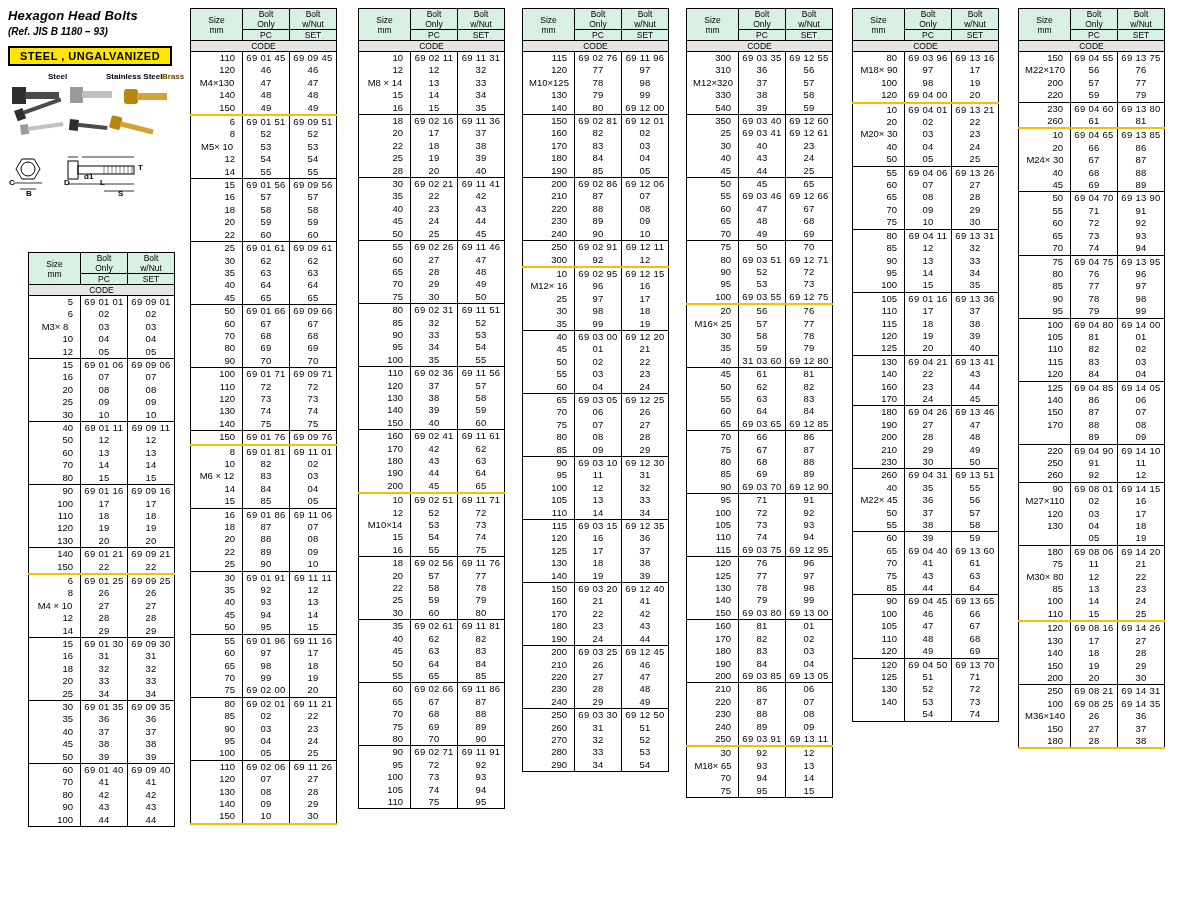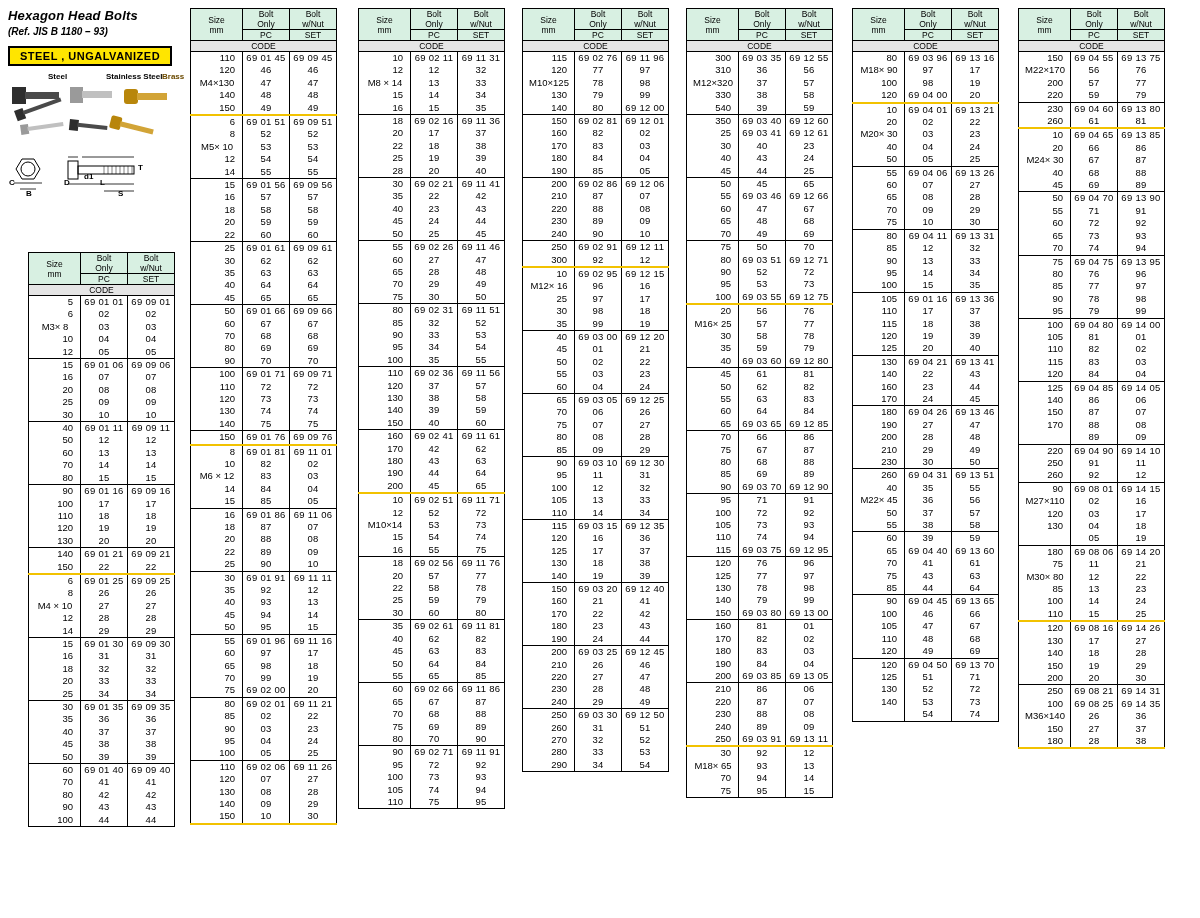--- a/index.html
+++ b/index.html
@@ -1464,21 +1464,21 @@
         <td class="c code">58</td>
         <td class="c code">78</td>
       </tr>
             <tr class="">
         <td class="sz sznum">35</td>
         <td class="c code">59</td>
         <td class="c code">79</td>
       </tr>
             <tr class="bottomline">
         <td class="sz sznum">40</td>
-        <td class="c code">69 03 60</td>
+        <td class="c code">31 03 60</td>
         <td class="c code">69 12 80</td>
       </tr>
             <tr class="">
         <td class="sz sznum">45</td>
         <td class="c code">61</td>
         <td class="c code">81</td>
       </tr>
             <tr class="">
         <td class="sz sznum">50</td>
         <td class="c code">62</td>

